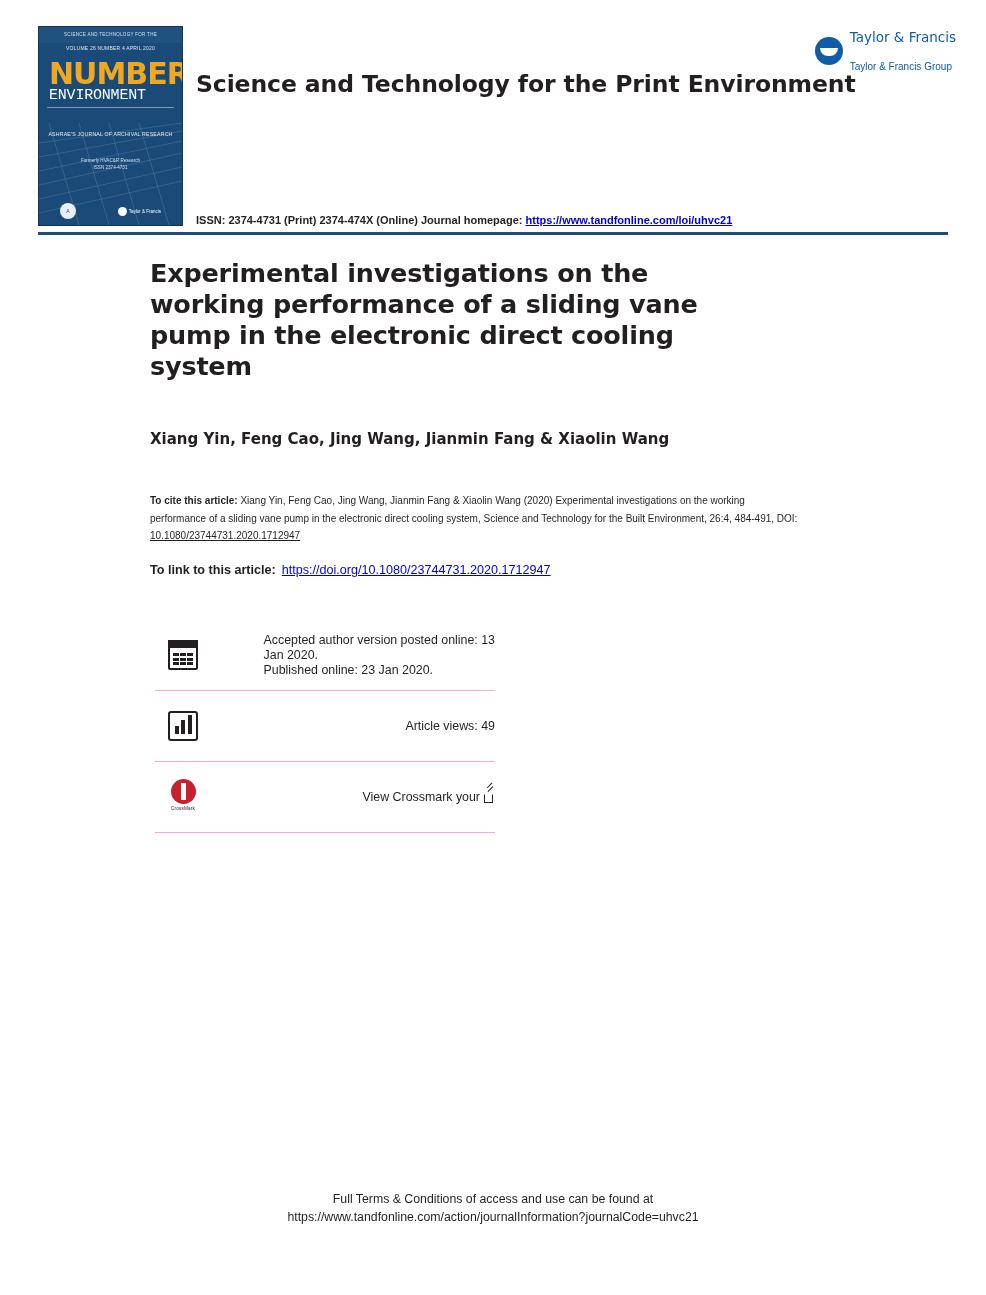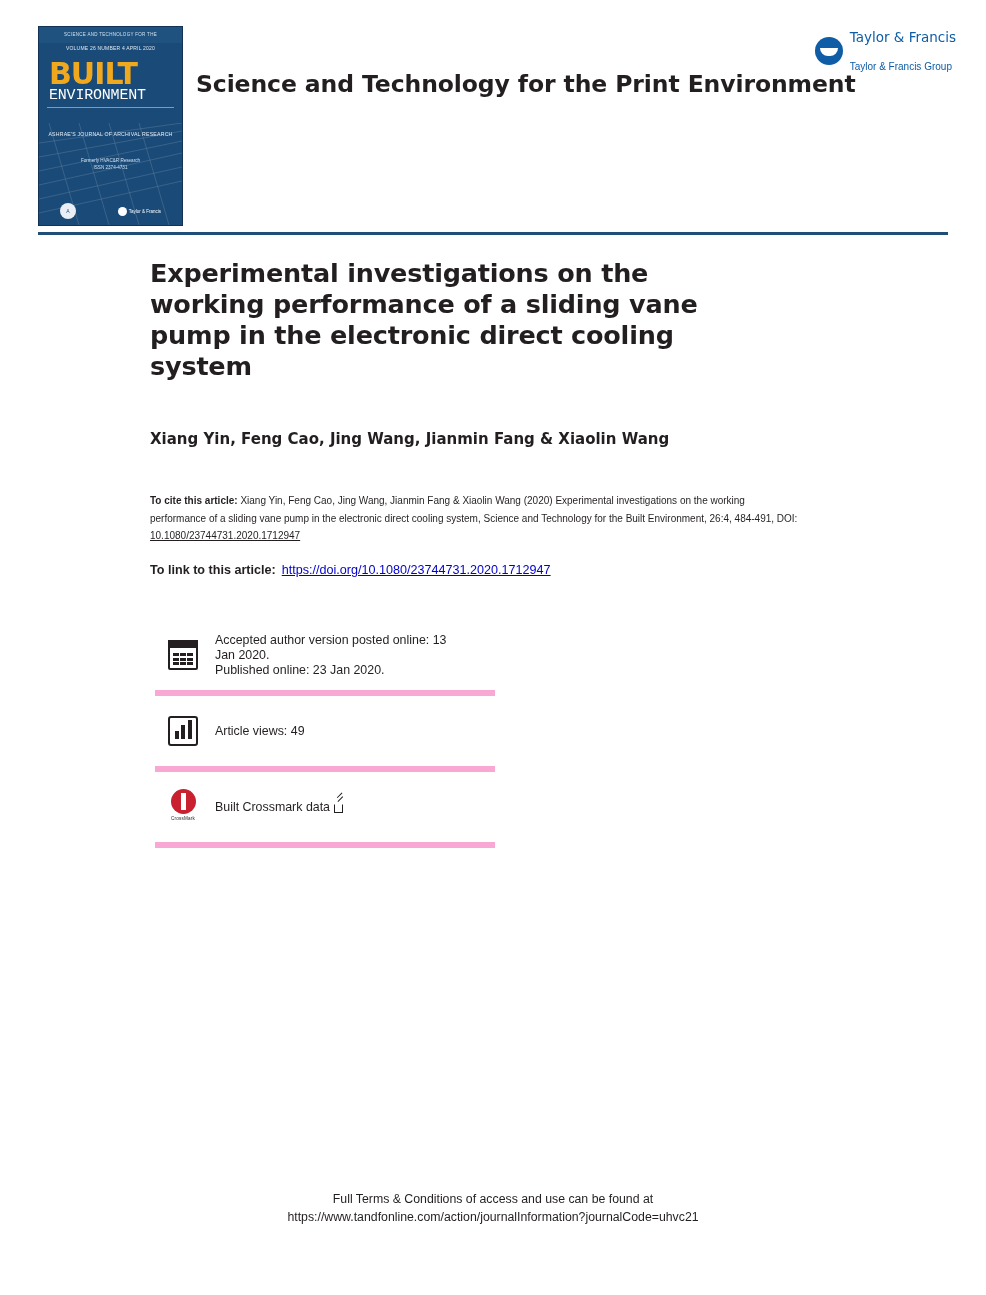--- a/index.html
+++ b/index.html
@@ -256,22 +256,23 @@
   .actions {
     position: absolute;
     left: 155px;
     top: 620px;
     width: 340px;
   }
   .action-row {
     display: flex;
     align-items: center;
     min-height: 62px;
-    border-bottom: 6px solid #f9a8d4;
+    border-bottom: 1px solid #f9a8d4;
     padding: 4px 0;
+    justify-content: space-between;
   }
   .action-row:first-child { border-top: none; }
   .action-icon {
     width: 36px;
     min-width: 36px;
     height: 34px;
     margin-right: 14px;
     margin-left: 10px;
     display: flex;
     align-items: center;
@@ -438,21 +439,21 @@
 <body>
 
 <div class="page">
 
   <div class="header">
 
     <div class="cover">
       <div class="cover-top">SCIENCE AND TECHNOLOGY FOR THE</div>
       <div class="cover-sub">VOLUME 26 NUMBER 4 APRIL 2020</div>
       <div class="cover-title">
-        <div class="cover-built">BUILT</div>
+        <div class="cover-built">NUMBER</div>
         <div class="cover-env">ENVIRONMENT</div>
       </div>
       <div class="cover-rule"></div>
       <div class="cover-ashrae">ASHRAE'S JOURNAL OF ARCHIVAL RESEARCH</div>
       <div class="cover-mid">
         <span>Formerly HVAC&amp;R Research</span><br>
         <span>ISSN 2374-4731</span>
       </div>
       <svg class="cover-lines" viewBox="0 0 143 102" preserveAspectRatio="none">
         <g stroke="#ffffff" stroke-width="0.5" fill="none" opacity="0.5">
@@ -480,20 +481,23 @@
     <div class="journal-title">Science and Technology for the Print Environment</div>
 
     <div class="tf-logo">
       <div class="tf-mark"></div>
       <div>
         <div class="tf-text-main">Taylor &amp; Francis</div>
         <div class="tf-text-sub">Taylor &amp; Francis Group</div>
       </div>
     </div>
 
+    <div class="issn-line">
+      <span class="plain">ISSN: 2374-4731 (Print) 2374-474X (Online) Journal homepage: </span><a href="#">https://www.tandfonline.com/loi/uhvc21</a>
+    </div>
   </div>
 
   <div class="rule-blue"></div>
 
   <div class="article">
     <h1 class="art-title">Experimental investigations on the working performance of a sliding vane pump in the electronic direct cooling system</h1>
     <div class="authors">Xiang Yin, Feng Cao, Jing Wang, Jianmin Fang &amp; Xiaolin Wang</div>
 
     <div class="cite-block">
       <b>To cite this article:</b><span> Xiang Yin, Feng Cao, Jing Wang, Jianmin Fang &amp; Xiaolin Wang (2020) Experimental investigations on the working performance of a sliding vane pump in the electronic direct cooling system, Science and Technology for the Built Environment, 26:4, 484-491, DOI: </span><a href="#">10.1080/23744731.2020.1712947</a>
@@ -543,21 +547,21 @@
 
 
     <div class="action-row">
       <div class="action-icon">
         <div class="ico-crossmark">
           <div class="ring"></div>
           <div class="cm-label">CrossMark</div>
         </div>
       </div>
       <div class="action-text">
-        <span>Built Crossmark data</span><span class="ext-icon"></span>
+        <span>View Crossmark your</span><span class="ext-icon"></span>
       </div>
     </div>
 
   </div>
 
   <div class="footer">
     <div>Full Terms &amp; Conditions of access and use can be found at</div>
     <div>https://www.tandfonline.com/action/journalInformation?journalCode=uhvc21</div>
   </div>
 

